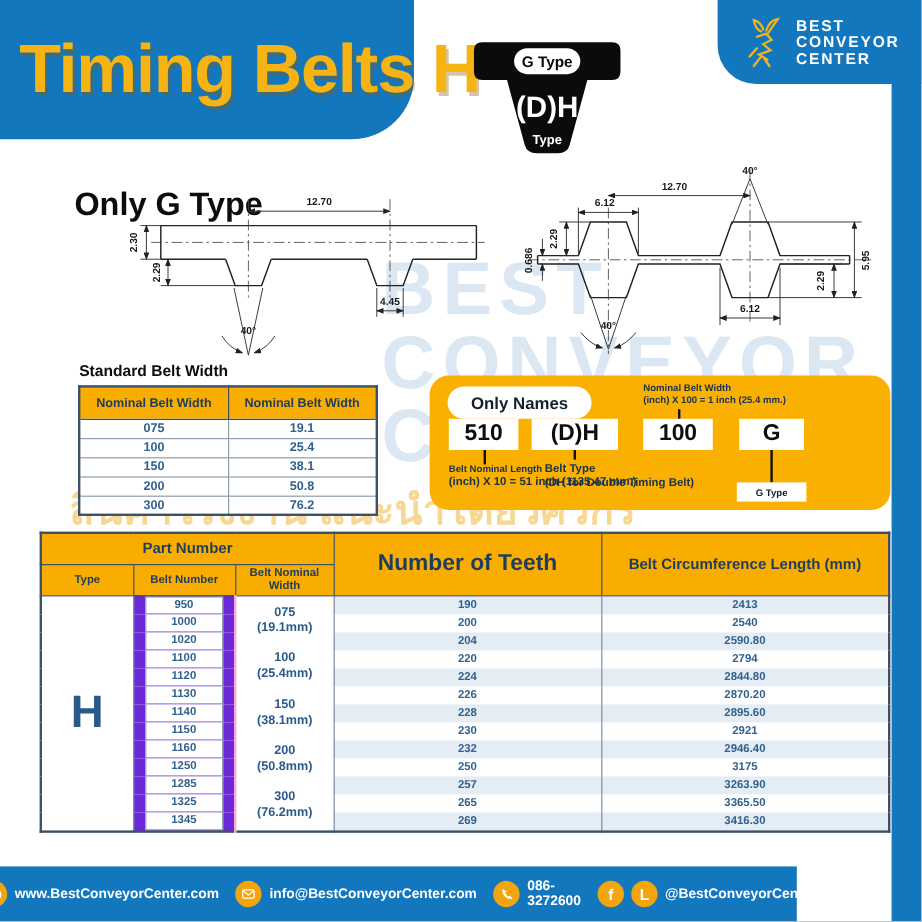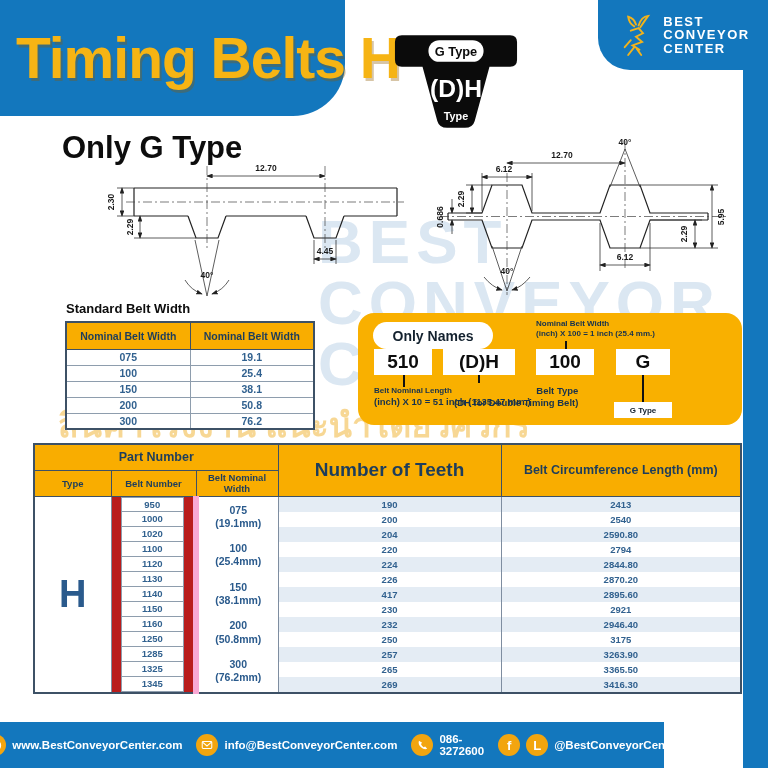--- a/index.html
+++ b/index.html
@@ -17,21 +17,21 @@
   .logo-text { color:#ffffff; font-weight:bold; font-size:13px; line-height:1.02; letter-spacing:1.5px; }
   .badge { position:absolute; top:32px; left:392px; width:128px; height:99px; z-index:4; }
 
   
   .wm-brand { position:absolute; top:212px; left:318px; z-index:1; color:#dbe7f2; font-weight:bold;
               font-size:62px; line-height:0.98; letter-spacing:6px; }
   .wm-thai { position:absolute; top:398px; left:58px; width:660px; z-index:1; color:#f3c35c; opacity:0.65;
              font-weight:bold; font-size:34px; white-space:nowrap; overflow:hidden; }
 
   
-  .drawing-heading { position:absolute; top:130px; left:62px; font-size:31px; font-weight:bold; color:#0d0d0d; z-index:2; }
+  .drawing-heading { position:absolute; top:155px; left:62px; font-size:27px; font-weight:bold; color:#0d0d0d; z-index:2; }
   .drawing { position:absolute; z-index:2; }
   .drawing svg { display:block; }
   .dim { font-size:8.5px; font-weight:bold; fill:#1a1a1a; }
   .outline { stroke:#222; stroke-width:1.2; fill:none; }
   .thin { stroke:#333; stroke-width:0.8; fill:none; }
   .cline { stroke:#444; stroke-width:0.7; fill:none; stroke-dasharray:9 3 2 3; }
 
   
   .std-title { position:absolute; top:301px; left:66px; font-size:13px; font-weight:bold; color:#0d0d0d; z-index:2; }
   .std-table-wrap { position:absolute; top:321px; left:65px; width:250px; z-index:2; }
@@ -41,38 +41,38 @@
                   height:27px; border:1px solid #3d5166; }
   .std-table td { height:16px; text-align:center; font-size:10.5px; font-weight:bold; color:#31618f;
                   border:1px solid #8e9dad; background:#fff; }
 
   
   .belt-names { position:absolute; top:313px; left:358px; width:384px; height:112px; background:#f9b000;
                 border-radius:16px; z-index:2; }
   .bn-pill { position:absolute; top:9px; left:15px; width:120px; height:27px; background:#fff; border-radius:14px;
              display:flex; align-items:center; justify-content:center; font-size:14px; font-weight:bold; color:#13212e; }
   .bn-note { position:absolute; font-size:8px; font-weight:bold; color:#17324d; line-height:1.3; }
-  .bn-note .big { font-size:9.5px;text-align:right; }
+  .bn-note .big { font-size:9.5px; }
   .bn-box { position:absolute; top:36px; height:26px; background:#fff; display:flex; align-items:center;
             justify-content:center; font-size:19px; font-weight:bold; color:#0d0d0d; }
   .bn-line { position:absolute; width:1.5px; background:#111; }
   .bn-gpill { position:absolute; top:89px; left:256px; width:58px; height:16px; background:#fff;
               display:flex; align-items:center; justify-content:center; font-size:8px; font-weight:bold; color:#13212e; }
 
   
   .main-table-wrap { position:absolute; top:443px; left:33px; z-index:2;border-radius:26px; }
   .main-table { width:707px; border:2px solid #3d5166; background:#fff; table-layout:fixed; }
   .main-table th { background:#f9ad00; color:#1d3d5c; border:1px solid #3d5166; height:26px; }
   th.h-group { font-size:12.5px; }
   th.h-sub { font-size:9.5px; }
   th.h-teeth { font-size:19px; }
   th.h-len { font-size:12.5px; }
   .main-table td { font-size:9.5px; font-weight:bold; color:#31618f; text-align:center; height:15px; padding:0; }
   td.c-type { border-right:1px solid #7e8da0; font-size:38px; color:#2a5a8c; background:#fff; }
-  td.c-belt { border-right:6px solid #f9a8d4; background:#b91c1c; }
+  td.c-belt { border-right:2px solid #f9a8d4; background:#6d28d9; }
   td.c-belt .beltbox { margin:0 9px; height:15px; border:1px solid #8e9dad; border-top:none;
                        display:flex; align-items:center; justify-content:center; background:#fff; }
   td.c-belt .beltbox.first { border-top:1px solid #8e9dad; }
   td.c-width { border-right:1px solid #7e8da0; background:#fff; vertical-align:middle; }
   .wgroups { display:flex; flex-direction:column; justify-content:space-around; height:193px; }
   .wgroup { font-size:10.5px; line-height:1.25; color:#2a5a8c; }
   td.c-teeth { border-right:1px solid #7e8da0; }
   td.striped { background:#e4ecf4; }
 
   
@@ -356,21 +356,21 @@
             <td class="c-belt">
               <div class="beltbox">1130</div>
             </td>
             <td class="c-teeth">226</td>
             <td class="c-len">2870.20</td>
           </tr>
           <tr>
             <td class="c-belt">
               <div class="beltbox">1140</div>
             </td>
-            <td class="c-teeth striped">417</td>
+            <td class="c-teeth striped">228</td>
             <td class="c-len striped">2895.60</td>
           </tr>
           <tr>
             <td class="c-belt">
               <div class="beltbox">1150</div>
             </td>
             <td class="c-teeth">230</td>
             <td class="c-len">2921</td>
           </tr>
           <tr>

